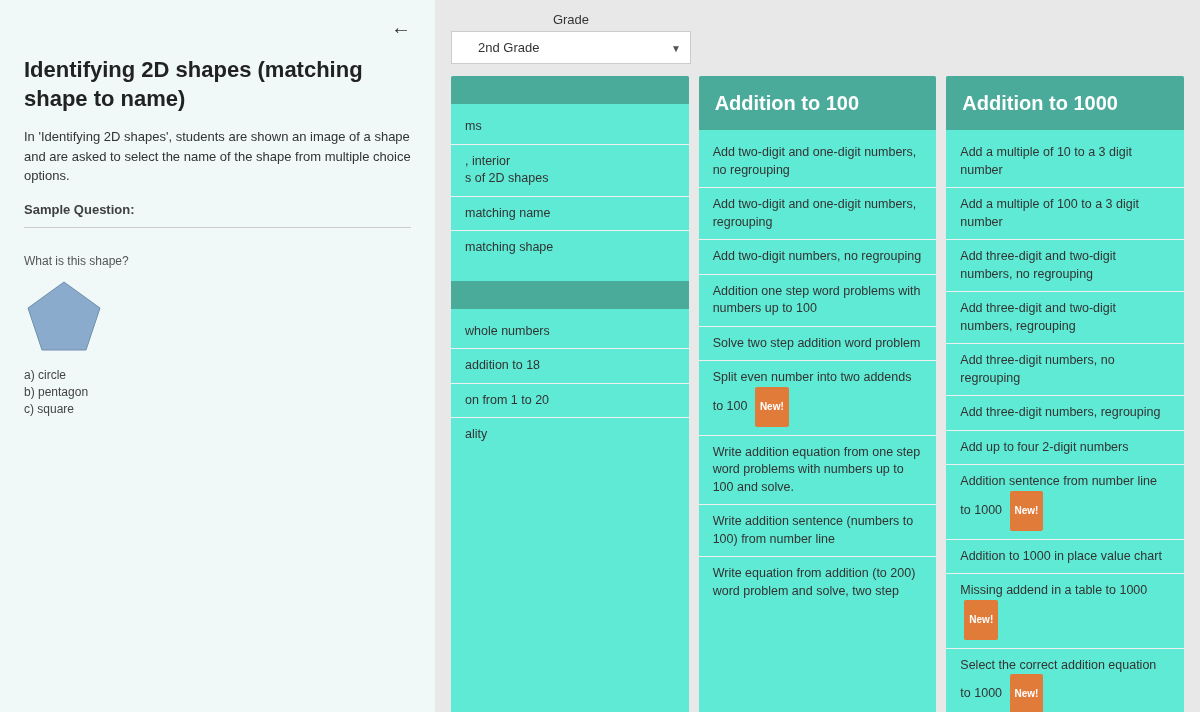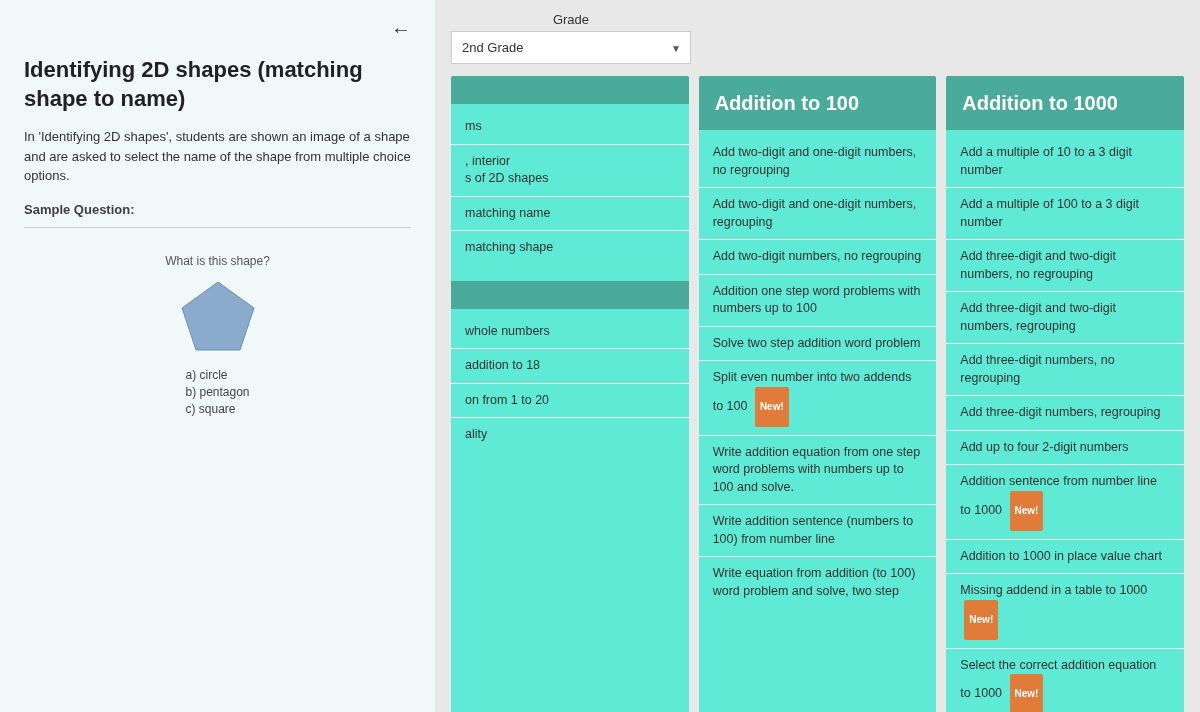--- a/index.html
+++ b/index.html
@@ -43,21 +43,21 @@
       margin-bottom: 10px;
     }
     .divider {
       border: none;
       border-top: 1px solid #ccc;
       margin-bottom: 16px;
     }
     .sample-box {
       display: flex;
       flex-direction: column;
-      align-items: center;
+      align-items: flex-start;
       padding: 10px 0;
     }
     .sample-question-text {
       font-size: 12px;
       color: #555;
       margin-bottom: 10px;
     }
     .shape-pentagon {
       width: 80px;
       height: 76px;
@@ -91,21 +91,21 @@
       font-weight: normal;
     }
     .grade-select-wrap {
       display: flex;
       flex-direction: column;
       align-items: center;
     }
     .grade-select-wrap select, .subject-select-wrap select {
       border: 1px solid #ccc;
       background: white;
-      padding: 8px 28px 8px 10px;
+      padding: 8px 28px 8px 26px;
       font-size: 13px;
       appearance: none;
       -webkit-appearance: none;
       cursor: pointer;
       color: #333;
       min-width: 160px;
     }
     .grade-select-wrap {
       min-width: 240px;
     }
@@ -261,21 +261,21 @@
       <div class="category-header teal">Addition to 100</div>
       <div class="category-items">
         <div class="category-item">Add two-digit and one-digit numbers, no regrouping</div>
         <div class="category-item">Add two-digit and one-digit numbers, regrouping</div>
         <div class="category-item">Add two-digit numbers, no regrouping</div>
         <div class="category-item">Addition one step word problems with numbers up to 100</div>
         <div class="category-item">Solve two step addition word problem</div>
         <div class="category-item">Split even number into two addends to 100 <span class="badge-new">New!</span></div>
         <div class="category-item">Write addition equation from one step word problems with numbers up to 100 and solve.</div>
         <div class="category-item">Write addition sentence (numbers to 100) from number line</div>
-        <div class="category-item">Write equation from addition (to 100) word problem and solve, two step</div>
+        <div class="category-item">Write equation from addition (to 200) word problem and solve, two step</div>
       </div>
     </div>
 
     <div class="category-card">
       <div class="category-header teal">Addition to 1000</div>
       <div class="category-items">
         <div class="category-item">Add a multiple of 10 to a 3 digit number</div>
         <div class="category-item">Add a multiple of 100 to a 3 digit number</div>
         <div class="category-item">Add three-digit and two-digit numbers, no regrouping</div>
         <div class="category-item">Add three-digit and two-digit numbers, regrouping</div>

